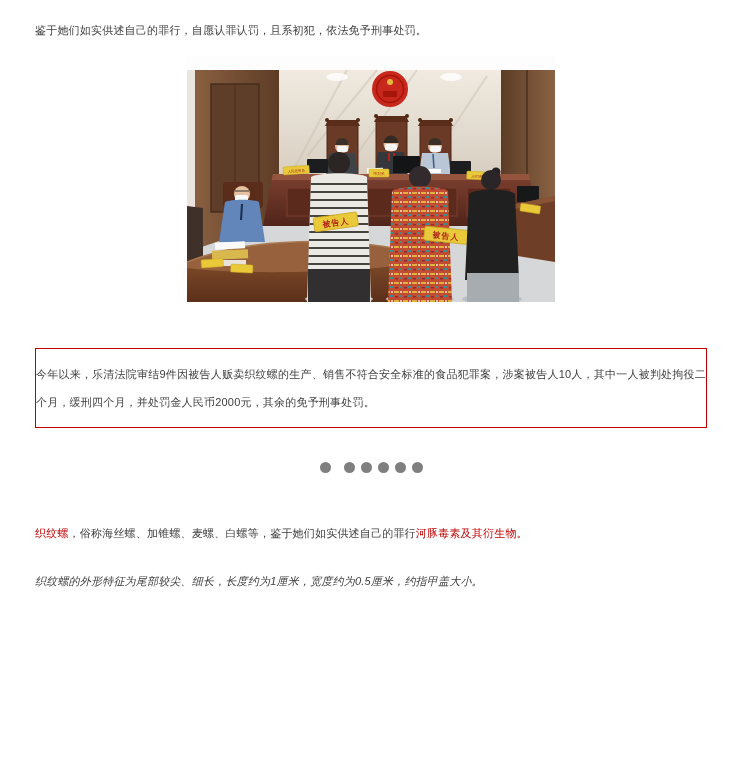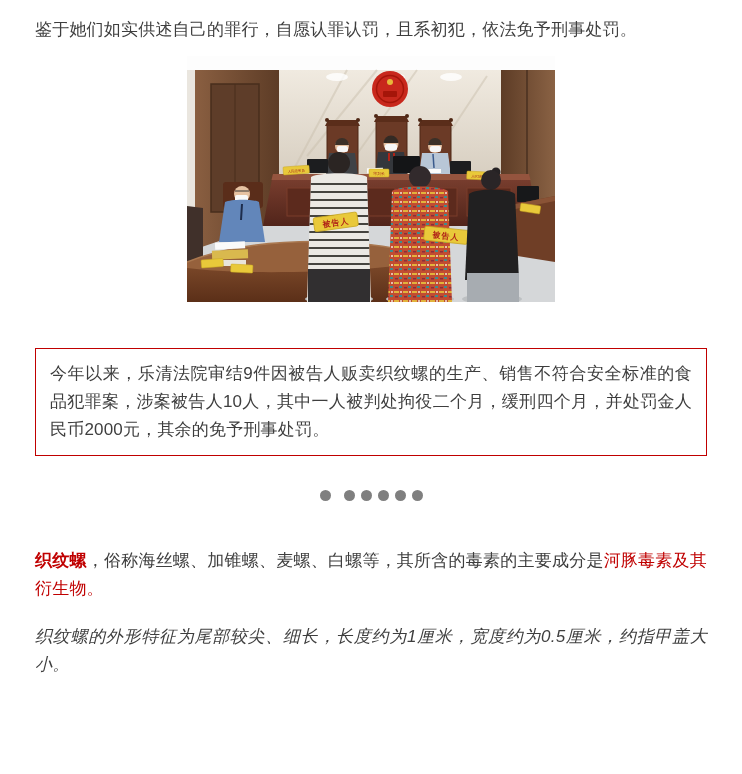--- a/index.html
+++ b/index.html
@@ -2,43 +2,43 @@
 <html><head>
 <meta charset="utf-8">
 <style>
   html,body{margin:0;padding:0;background:#ffffff;}
   .page{
     width:742px;height:774px;margin:0 auto;background:#ffffff;
     font-family:"Liberation Sans","DejaVu Sans",sans-serif;
     color:#3e3e3e;overflow:hidden;
   }
   .para{
-    font-size:17px;line-height:28px;margin:0 35px;
+    font-size:11px;line-height:28px;margin:0 35px;
     text-align:justify;letter-spacing:.2px;
   }
   .intro{padding-top:16px;}
   .photo-wrap{
     width:368px;height:246px;margin:12px auto 0;display:block;
     overflow:hidden;cursor:pointer;
   }
   .highlight-box{
     margin:46px 35px 0;border:1px solid #c00000;
-    padding:11px 14px;
+    padding:11px 0;
   }
   .highlight-box .para{margin:0;}
   .dots{ text-align:center;margin-top:33px;height:12px;line-height:12px;}
   .dot{
     display:inline-block;width:11px;height:11px;border-radius:50%;
     background:#7f7f7f;margin:0 3px;vertical-align:middle;
   }
   .dot.solo{margin-right:10px;}
   .p1{margin-top:46px;}
   .p2,.p3{margin-top:20px;font-style:italic;}
   .red{color:#c00000;}
-  .red.bold{font-weight:bold;}
+  .red.bold{font-weight:normal;}
 </style>
 </head>
 <body>
 
 <div class="page">
 
   <p class="para intro">鉴于她们如实供述自己的罪行，自愿认罪认罚，且系初犯，依法免予刑事处罚。</p>
 
   <figure class="photo-wrap" style="margin-top:12px;">
     <svg viewBox="0 0 368 246" width="368" height="246">
@@ -252,18 +252,18 @@
   </figure>
 
   <div class="highlight-box">
     <p class="para">今年以来，乐清法院审结9件因被告人贩卖织纹螺的生产、销售不符合安全标准的食品犯罪案，涉案被告人10人，其中一人被判处拘役二个月，缓刑四个月，并处罚金人民币2000元，其余的免予刑事处罚。</p>
   </div>
 
   <div class="dots">
     <span class="dot solo"></span><span class="dot"></span><span class="dot"></span><span class="dot"></span><span class="dot"></span><span class="dot"></span>
   </div>
 
-  <p class="para p1"><span class="red bold">织纹螺</span><span>，俗称海丝螺、加锥螺、麦螺、白螺等，其所含的毒素的主要成分是</span><span class="red">河豚毒素及其衍生物。</span></p>
+  <p class="para p1"><span class="red bold">织纹螺</span><span>，俗称海丝螺、加锥螺、麦螺、白螺等，鉴于她们如实供述自己的罪行</span><span class="red">河豚毒素及其衍生物。</span></p>
 
   <p class="para p2">织纹螺的外形特征为尾部较尖、细长，长度约为1厘米，宽度约为0.5厘米，约指甲盖大小。</p>
 
 
 </div>
 
 </body></html>

